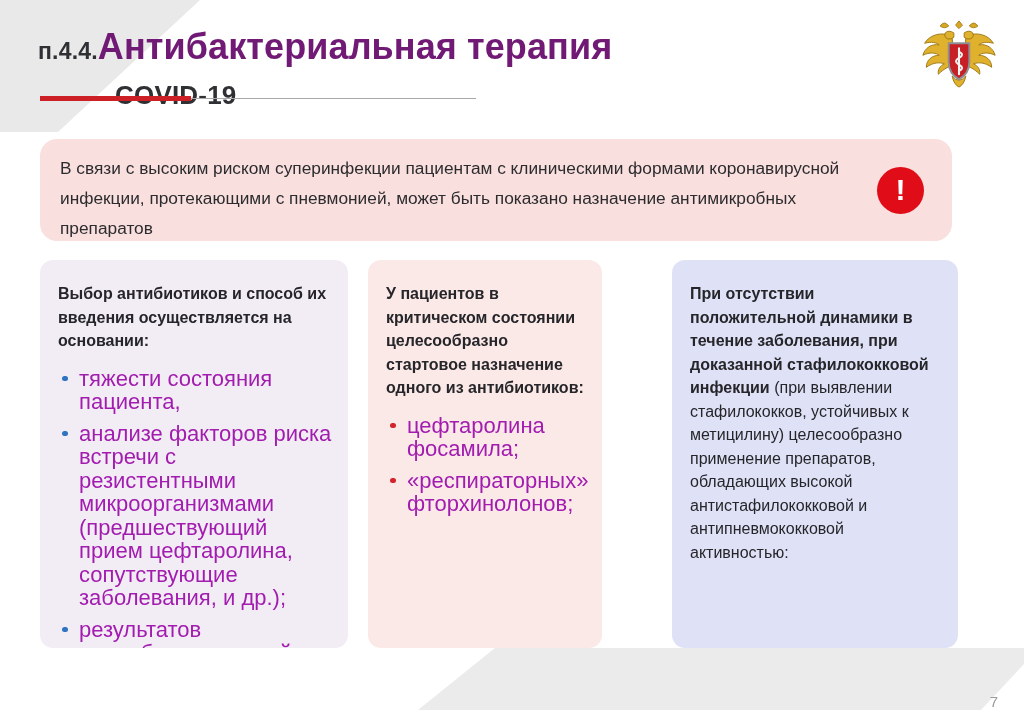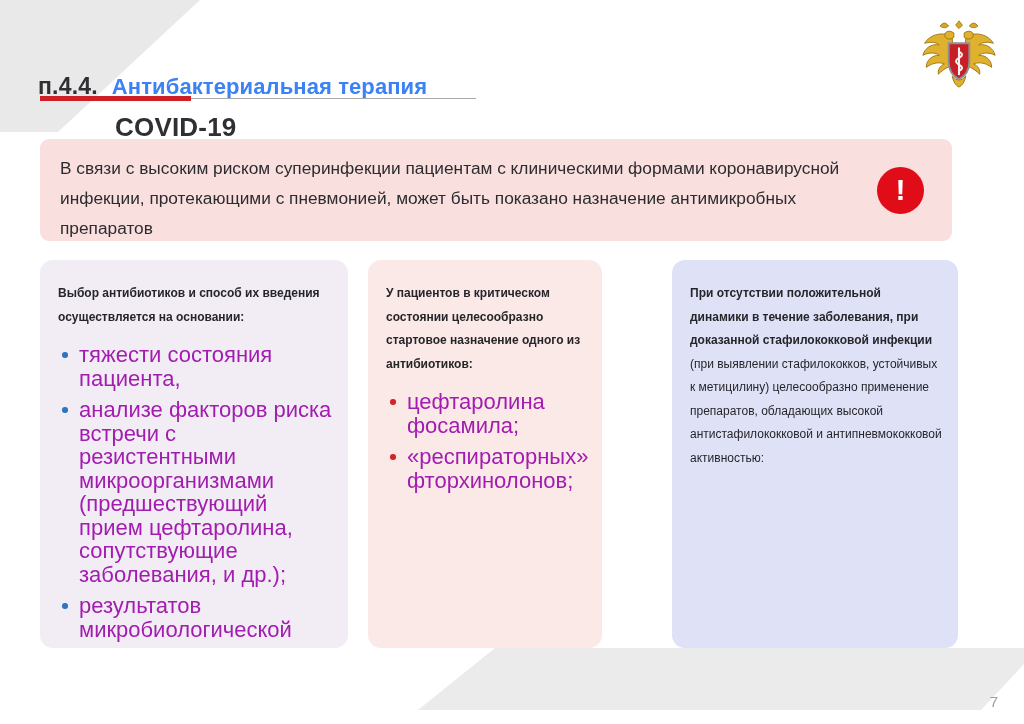--- a/index.html
+++ b/index.html
@@ -37,34 +37,33 @@
 
   
   .header {
     position: absolute;
     left: 38px; top: 26px;
     width: 700px;
   }
   .title-row {
     display: flex;
     align-items: baseline;
-    gap: 14px;
-    margin-top: 47px;
+    gap: 0;
   }
   .title-num {
     font-size: 23px;
     font-weight: bold;
     color: #2f3034;
     letter-spacing: .2px;
     white-space: nowrap;
   }
   .title-main {
-    font-size: 22px;
-    font-weight: bold;
-    color: #3b82f6;
+    font-size: 36px;
+    font-weight: bold;
+    color: #701a75;
     line-height: 1.18;
     letter-spacing: .1px;
     text-align: center;
   }
   .title-sub {
     margin-left: 77px;
     margin-top: 12px;
     font-size: 26px;
     font-weight: bold;
     color: #2f3034;
@@ -95,21 +94,21 @@
     left: 916px; top: 14px;
     width: 86px; height: 86px;
   }
 
   
   .banner {
     position: absolute;
     left: 40px; top: 139px;
     width: 912px; height: 102px;
     background: #fadfdf;
-    border-radius: 9px;
+    border-radius: 17px;
   }
   .banner-text {
     position: absolute;
     left: 20px; top: 14px;
     width: 800px;
     font-size: 17.3px;
     line-height: 30px;
     color: #2c2c2f;
   }
   .banner-icon {
@@ -143,21 +142,21 @@
     border-radius: 13px;
     box-sizing: border-box;
     padding: 22px 16px 10px 18px;
     overflow: hidden;
   }
   .card-1 { left: 0px;   width: 308px; background: #f2edf5; }
   .card-2 { left: 328px; width: 234px; background: #fbe9e8; }
   .card-3 { left: 632px; width: 286px; background: #dfe2f7; }
 
   .card-head {
-    font-size: 12px;
+    font-size: 16px;
     font-weight: bold;
     color: #26262a;
     line-height: 23.5px;
     margin: 0 0 14px 0;
   }
   .card-para {
     font-size: 16.2px;
     color: #2c2c2f;
     line-height: 23.5px;
     margin: 0;

